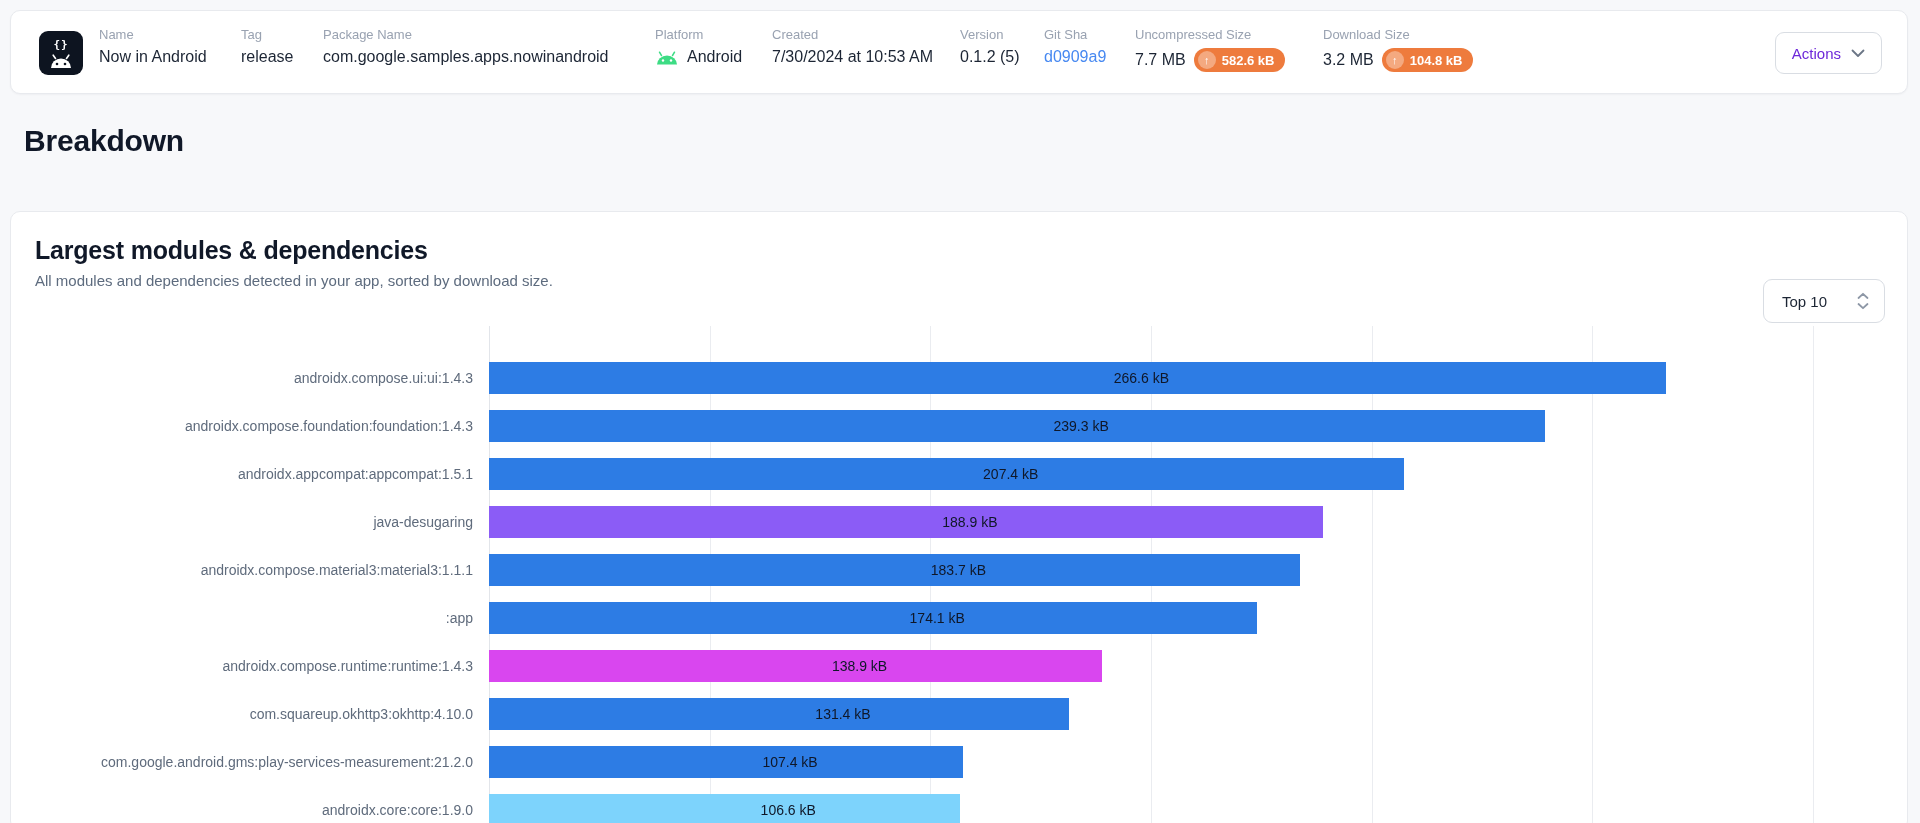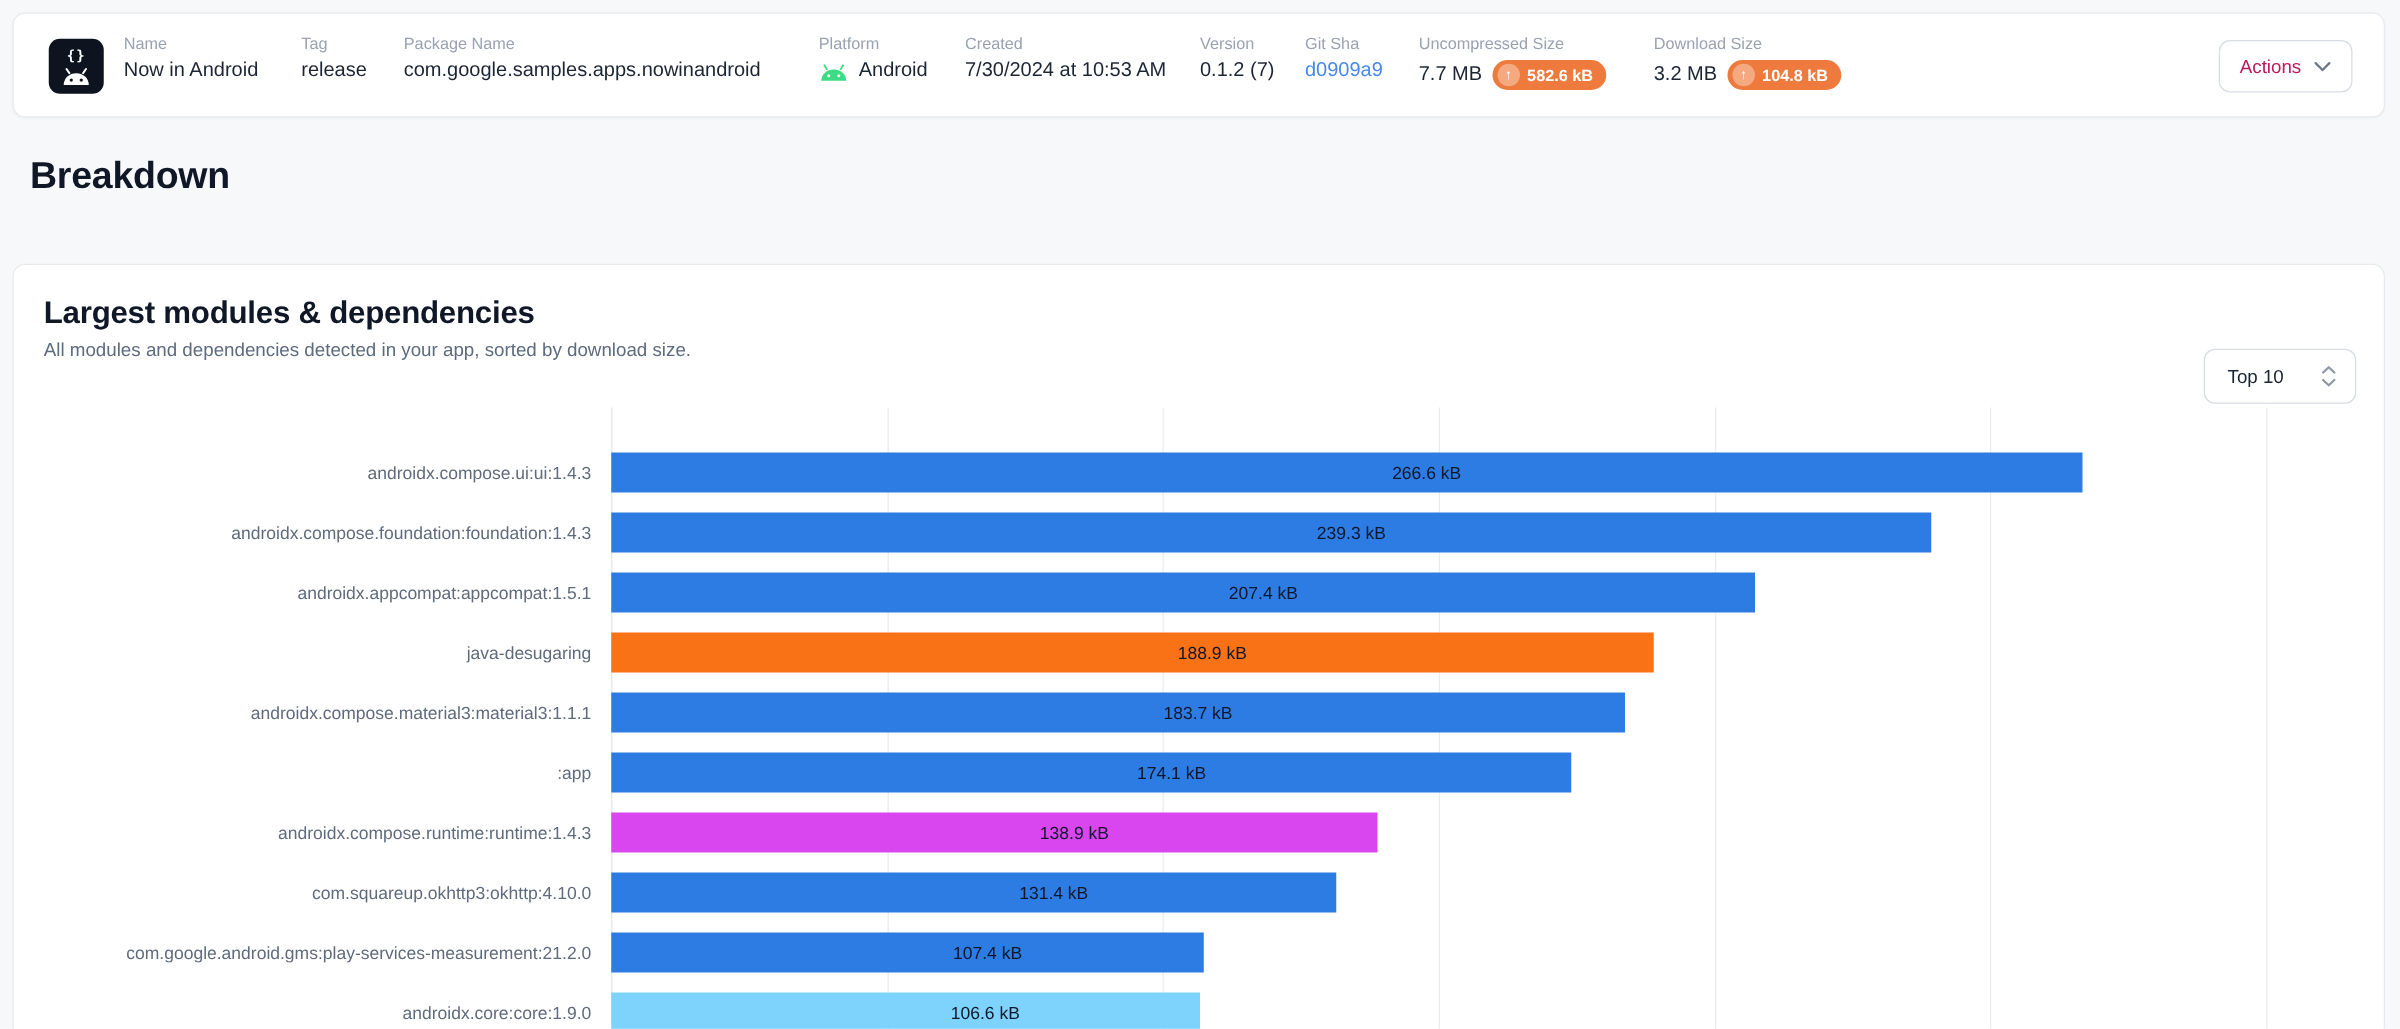--- a/index.html
+++ b/index.html
@@ -45,21 +45,21 @@
     border-radius:999px; padding:3px 11px 3px 4px; line-height:1;
   }
   .badge .up-circ {
     width:18px; height:18px; border-radius:50%; background:rgba(255,255,255,.35);
     display:flex; align-items:center; justify-content:center; font-size:11px; font-weight:700;
   }
 
   .actions-btn {
     position:absolute; right:25px; top:21px; height:42px; padding:0 16px;
     background:#fff; border:1px solid #d9dde3; border-radius:9px;
-    font-size:15px; font-weight:500; color:#be185d;
+    font-size:15px; font-weight:500; color:#6d28d9;
     display:flex; align-items:center; gap:10px; cursor:pointer;
     font-family:"Liberation Sans", sans-serif;
   }
 
   
   .page-title {
     position:absolute; left:24px; top:124px;
     font-size:30px; font-weight:700; color:#101828; letter-spacing:-.2px;
   }
 
@@ -158,21 +158,21 @@
       </div>
       <div class="hcol hf-4">
         <div class="hlabel">Created</div>
         <div class="hvalue">
           <span>7/30/2024 at 10:53 AM</span>
         </div>
       </div>
       <div class="hcol hf-5">
         <div class="hlabel">Version</div>
         <div class="hvalue">
-          <span>0.1.2 (7)</span>
+          <span>0.1.2 (5)</span>
         </div>
       </div>
       <div class="hcol hf-6">
         <div class="hlabel">Git Sha</div>
         <div class="hvalue link">
           <span>d0909a9</span>
         </div>
       </div>
       <div class="hcol hf-7">
         <div class="hlabel">Uncompressed Size</div>
@@ -249,21 +249,21 @@
           <div class="row-label">androidx.appcompat:appcompat:1.5.1</div>
           <div class="row-track">
             <div class="bar" style="width: 65.0157%; background: rgb(45, 124, 228);">
               <span class="bar-value">207.4 kB</span>
             </div>
           </div>
         </div>
         <div class="chart-row">
           <div class="row-label">java-desugaring</div>
           <div class="row-track">
-            <div class="bar" style="width: 59.2163%; background: #f97316;">
+            <div class="bar" style="width: 59.2163%; background: #8b5cf6;">
               <span class="bar-value">188.9 kB</span>
             </div>
           </div>
         </div>
         <div class="chart-row">
           <div class="row-label">androidx.compose.material3:material3:1.1.1</div>
           <div class="row-track">
             <div class="bar" style="width: 57.5862%; background: rgb(45, 124, 228);">
               <span class="bar-value">183.7 kB</span>
             </div>

